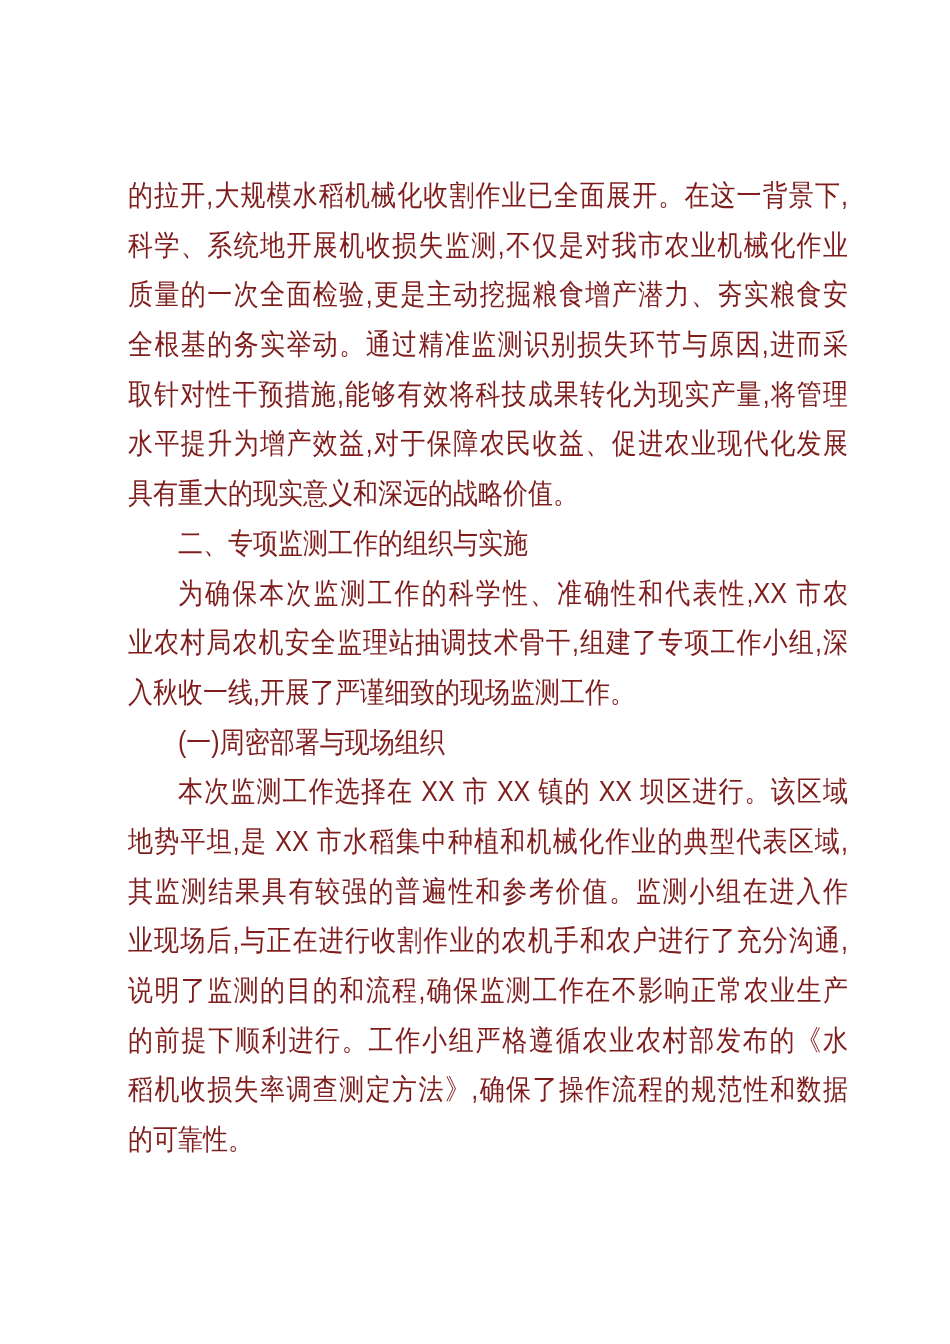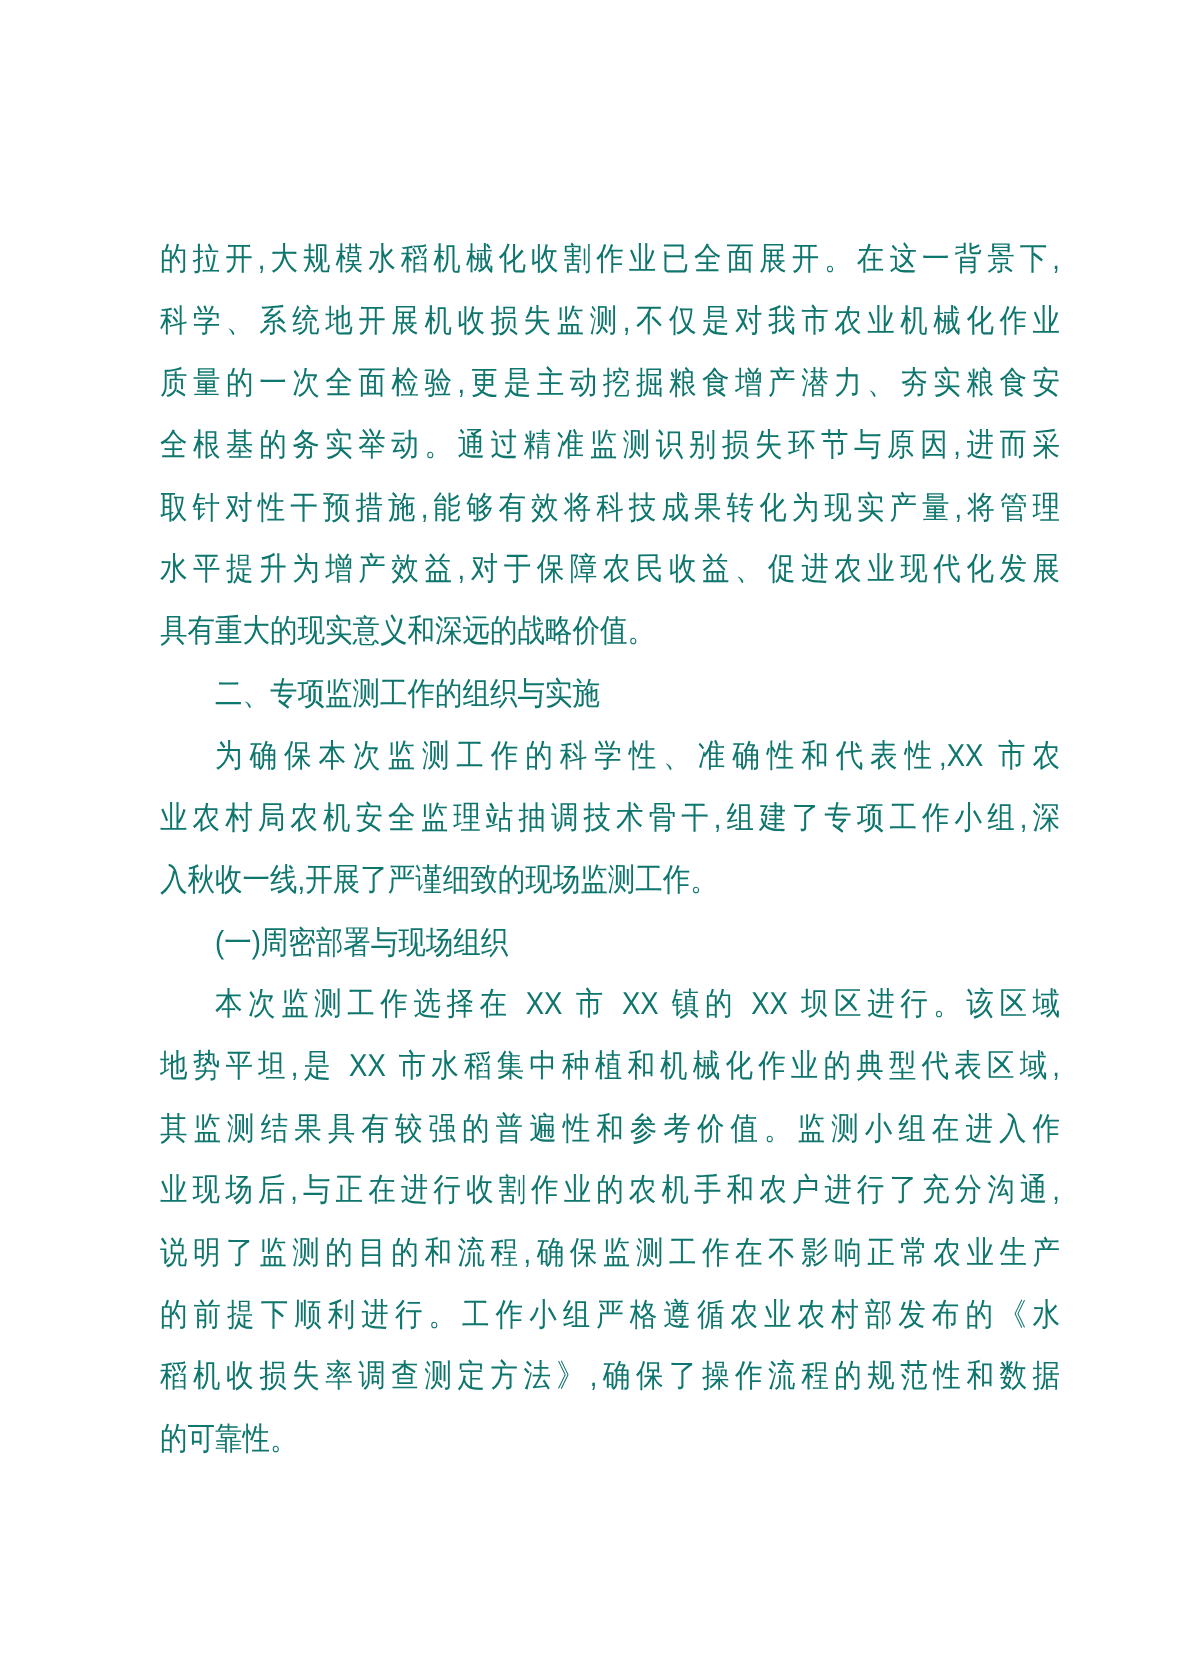--- a/index.html
+++ b/index.html
@@ -14,24 +14,24 @@
   .page {
     position: absolute;
     left: 0; top: 0;
     width: 950px;
     height: 1344px;
     background: #ffffff;
   }
   .doc {
     position: absolute;
     left: 128px;
-    top: 182px;
+    top: 171px;
     width: 720px;
-    color: #0f766e;
-    font-size: 22px;
+    color: #7f1d1d;
+    font-size: 25px;
     font-weight: 400;
   }
   .line {
     height: 49.7px;
     line-height: 49.7px;
     white-space: normal;
     overflow: visible;
     transform: scaleY(1.15);      
     transform-origin: 50% 50%;
     text-align: left;

